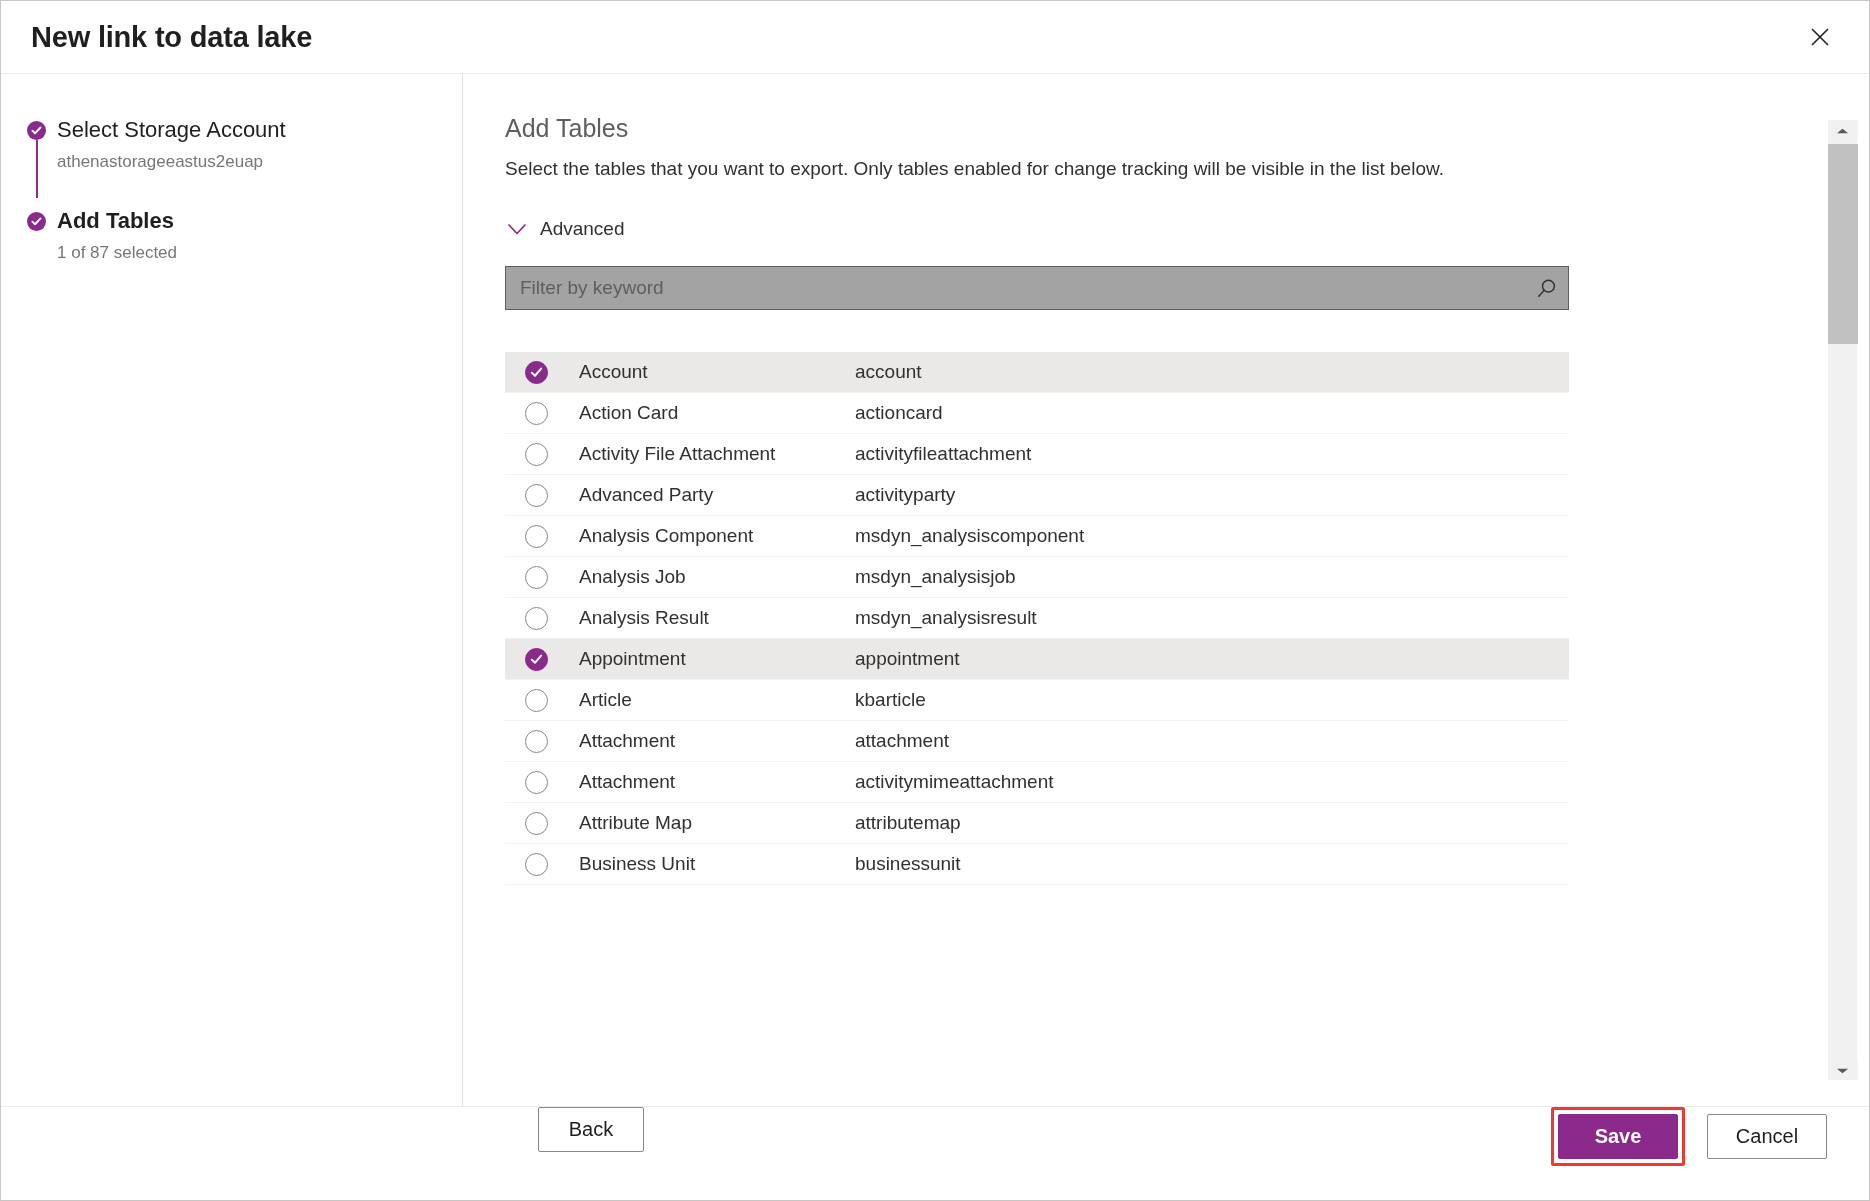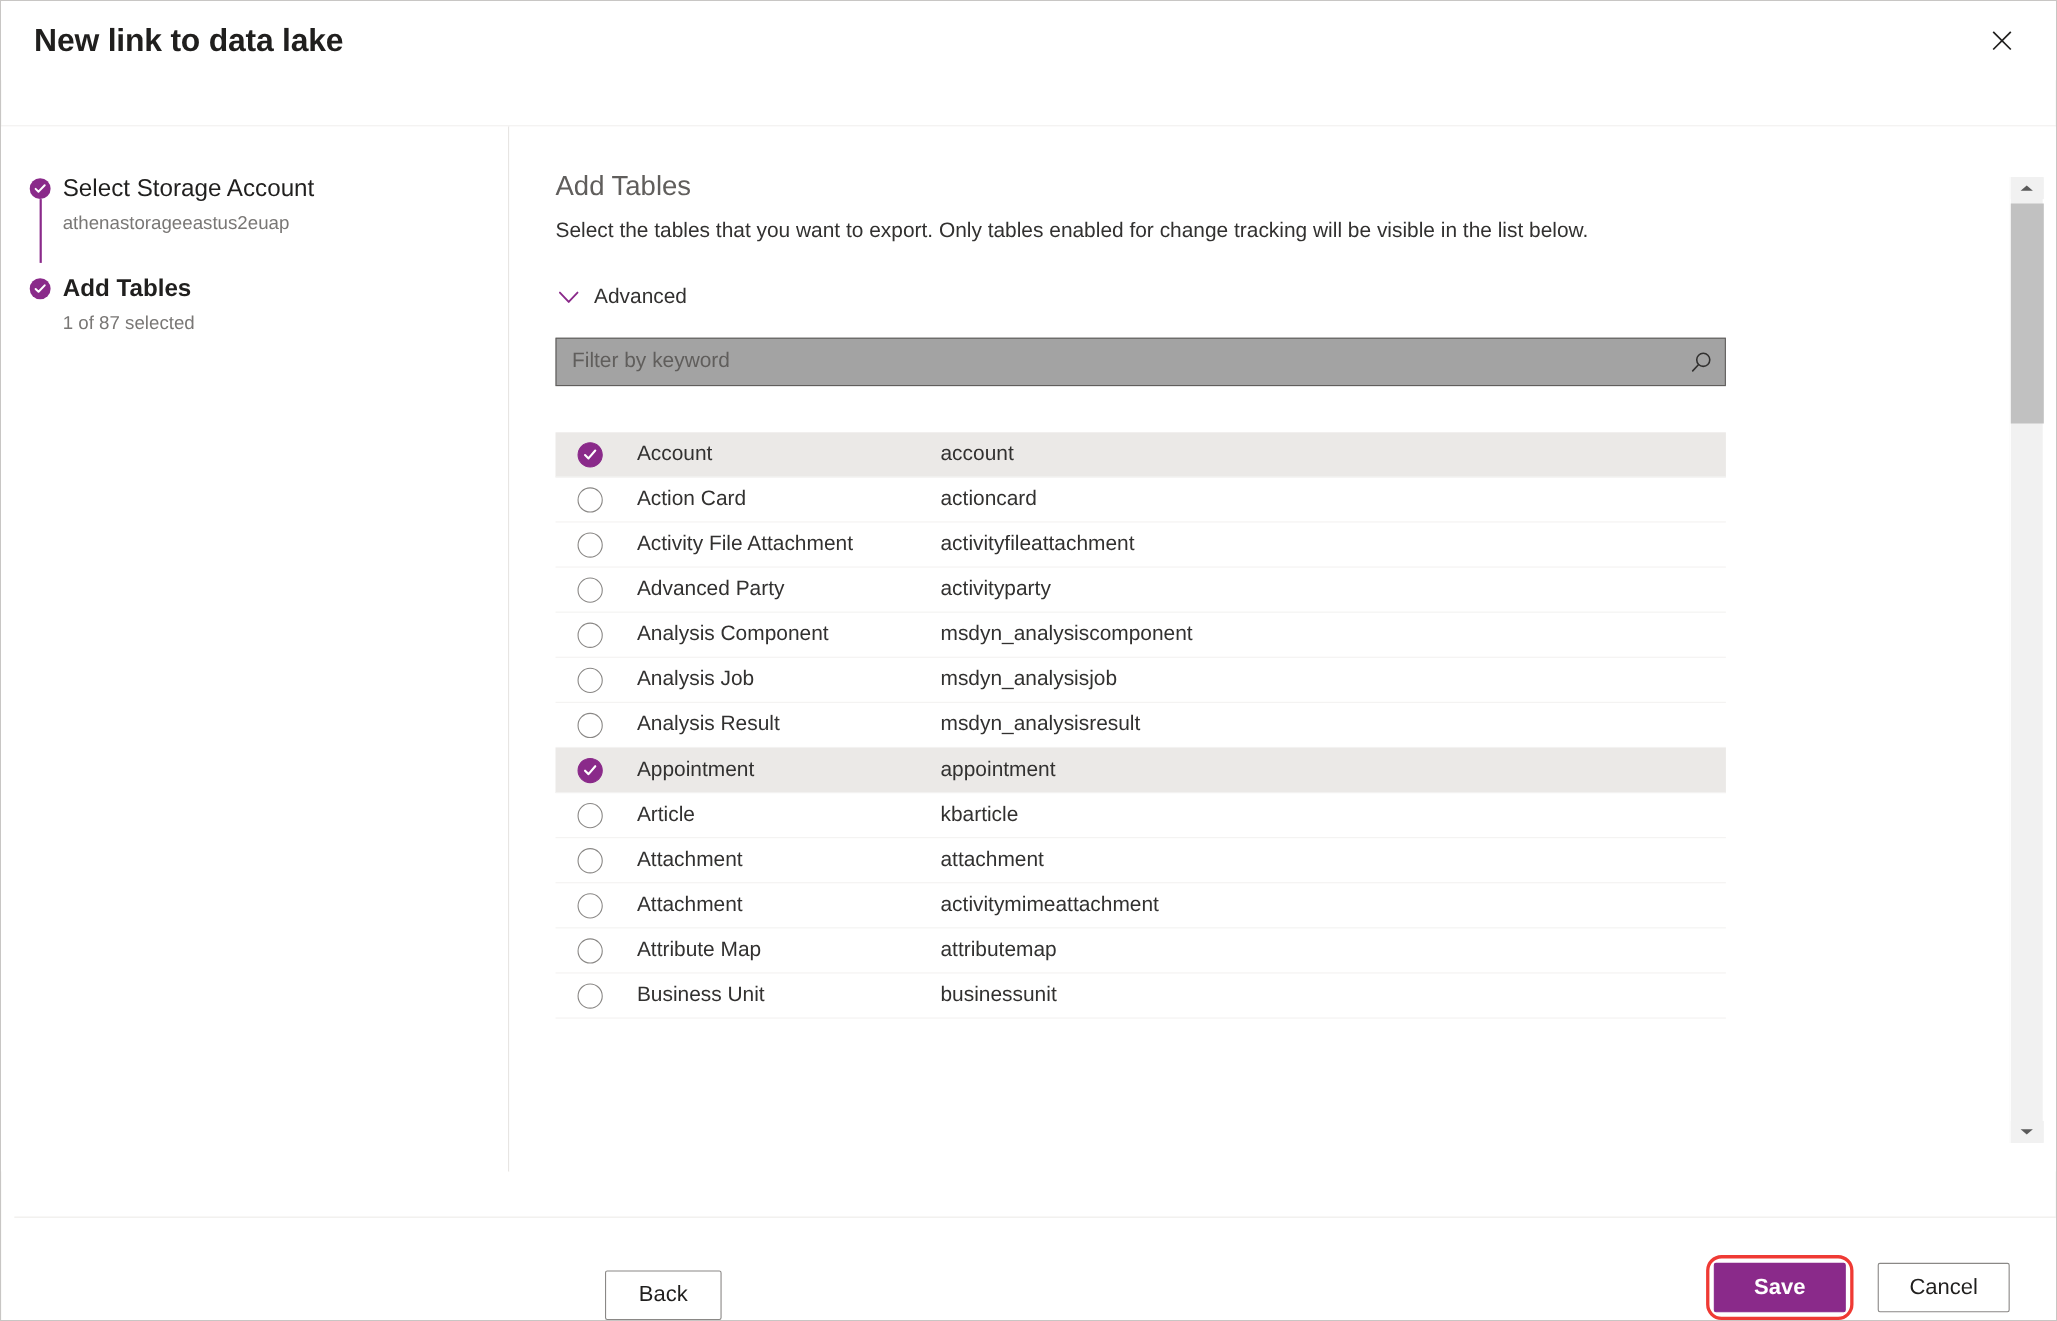--- a/index.html
+++ b/index.html
@@ -11,21 +11,20 @@
     -webkit-font-smoothing: antialiased;
   }
   .dialog {
     position: relative;
     width: 1870px; height: 1201px;
     background: #ffffff;
     border: 1px solid #c8c6c4;
     display: flex;
     flex-direction: column;
     overflow: hidden;
-    gap: 41px;
   }
 
   
   .titlebar {
     height: 72px;
     flex: 0 0 72px;
     display: flex;
     align-items: center;
     padding: 0 26px 0 30px;
     background: #ffffff;
@@ -267,26 +266,25 @@
     height: 200px;
     background: #c1c1c1;
     cursor: pointer;
   }
 
   
   .footer {
     flex: 0 0 auto;
     height: 94px;
     display: flex;
-    align-items: flex-end;
+    align-items: flex-start;
     padding: 0 42px 0 0;
     background: #ffffff;
     border-top: 1px solid #edebe9;
     position: relative;
-    margin-left: 12px;
   }
   .footer-left { margin-left: 537px; }
   .footer-right {
     margin-left: auto;
     display: flex;
     align-items: center;
     gap: 22px;
   }
   .btn {
     height: 45px;
@@ -306,21 +304,21 @@
   .btn-primary {
     background: #8a2a8a;
     border-color: #8a2a8a;
     color: #ffffff;
     font-weight: 700;
   }
   .highlight-box {
     display: inline-flex;
     padding: 4px;
     border: 3px solid #ef3a34;
-    border-radius: 14px;
+    border-radius: 2px;
   }
   .btn-back { min-width: 106px; }
 </style>
 </head>
 <body>
 
 <div class="dialog">
 
   <div class="titlebar">
     <div class="dialog-title">New link to data lake</div>

